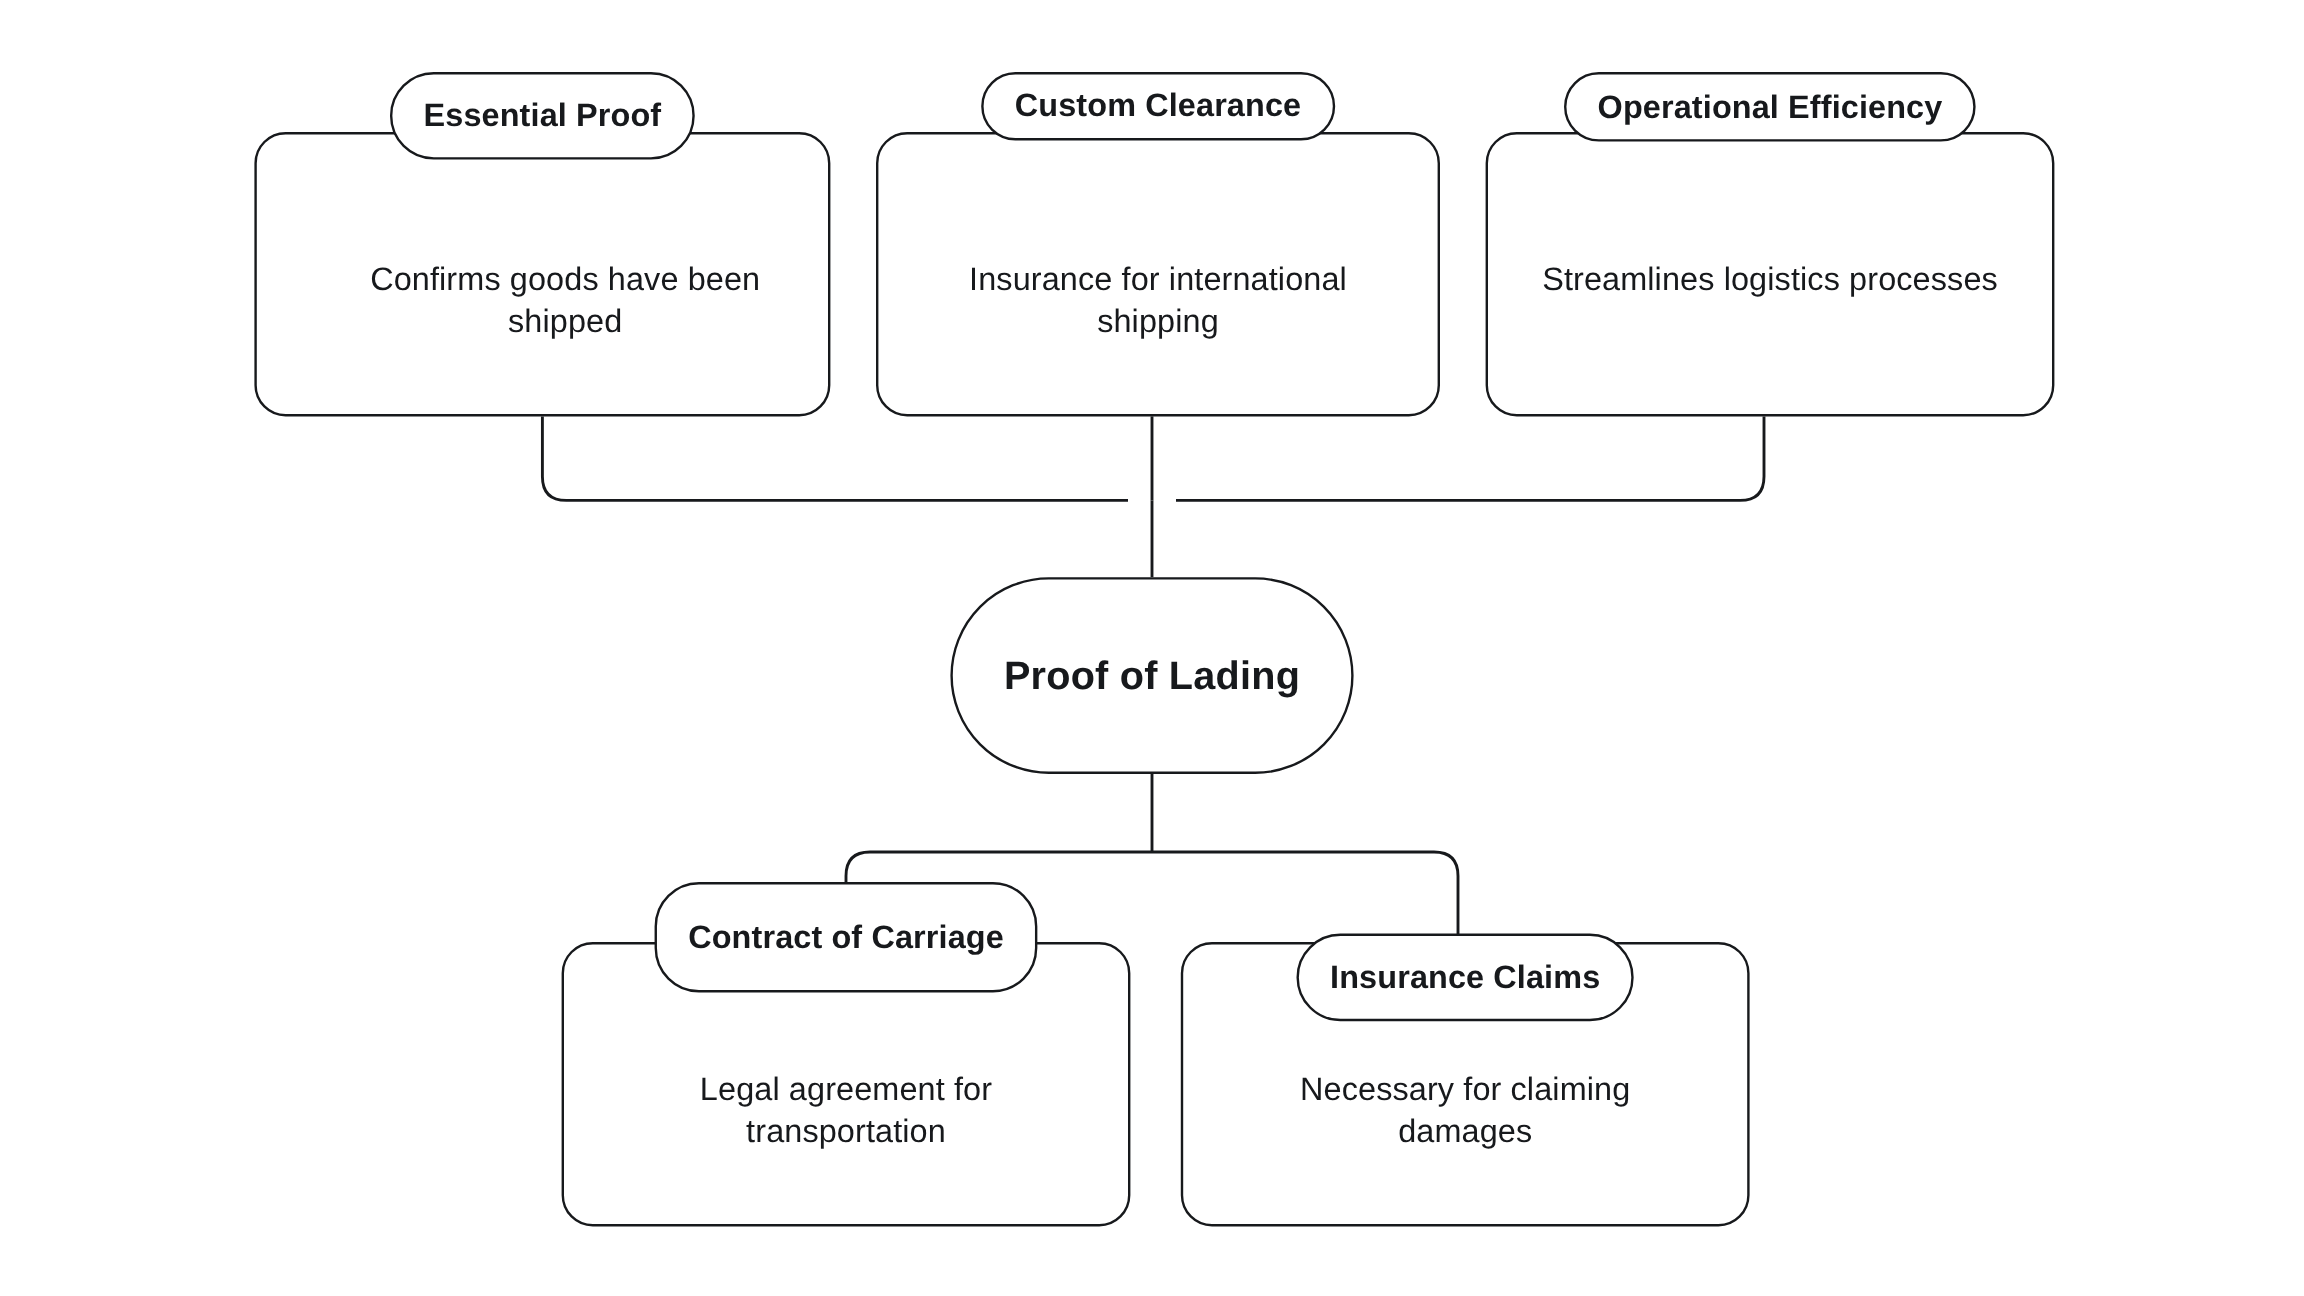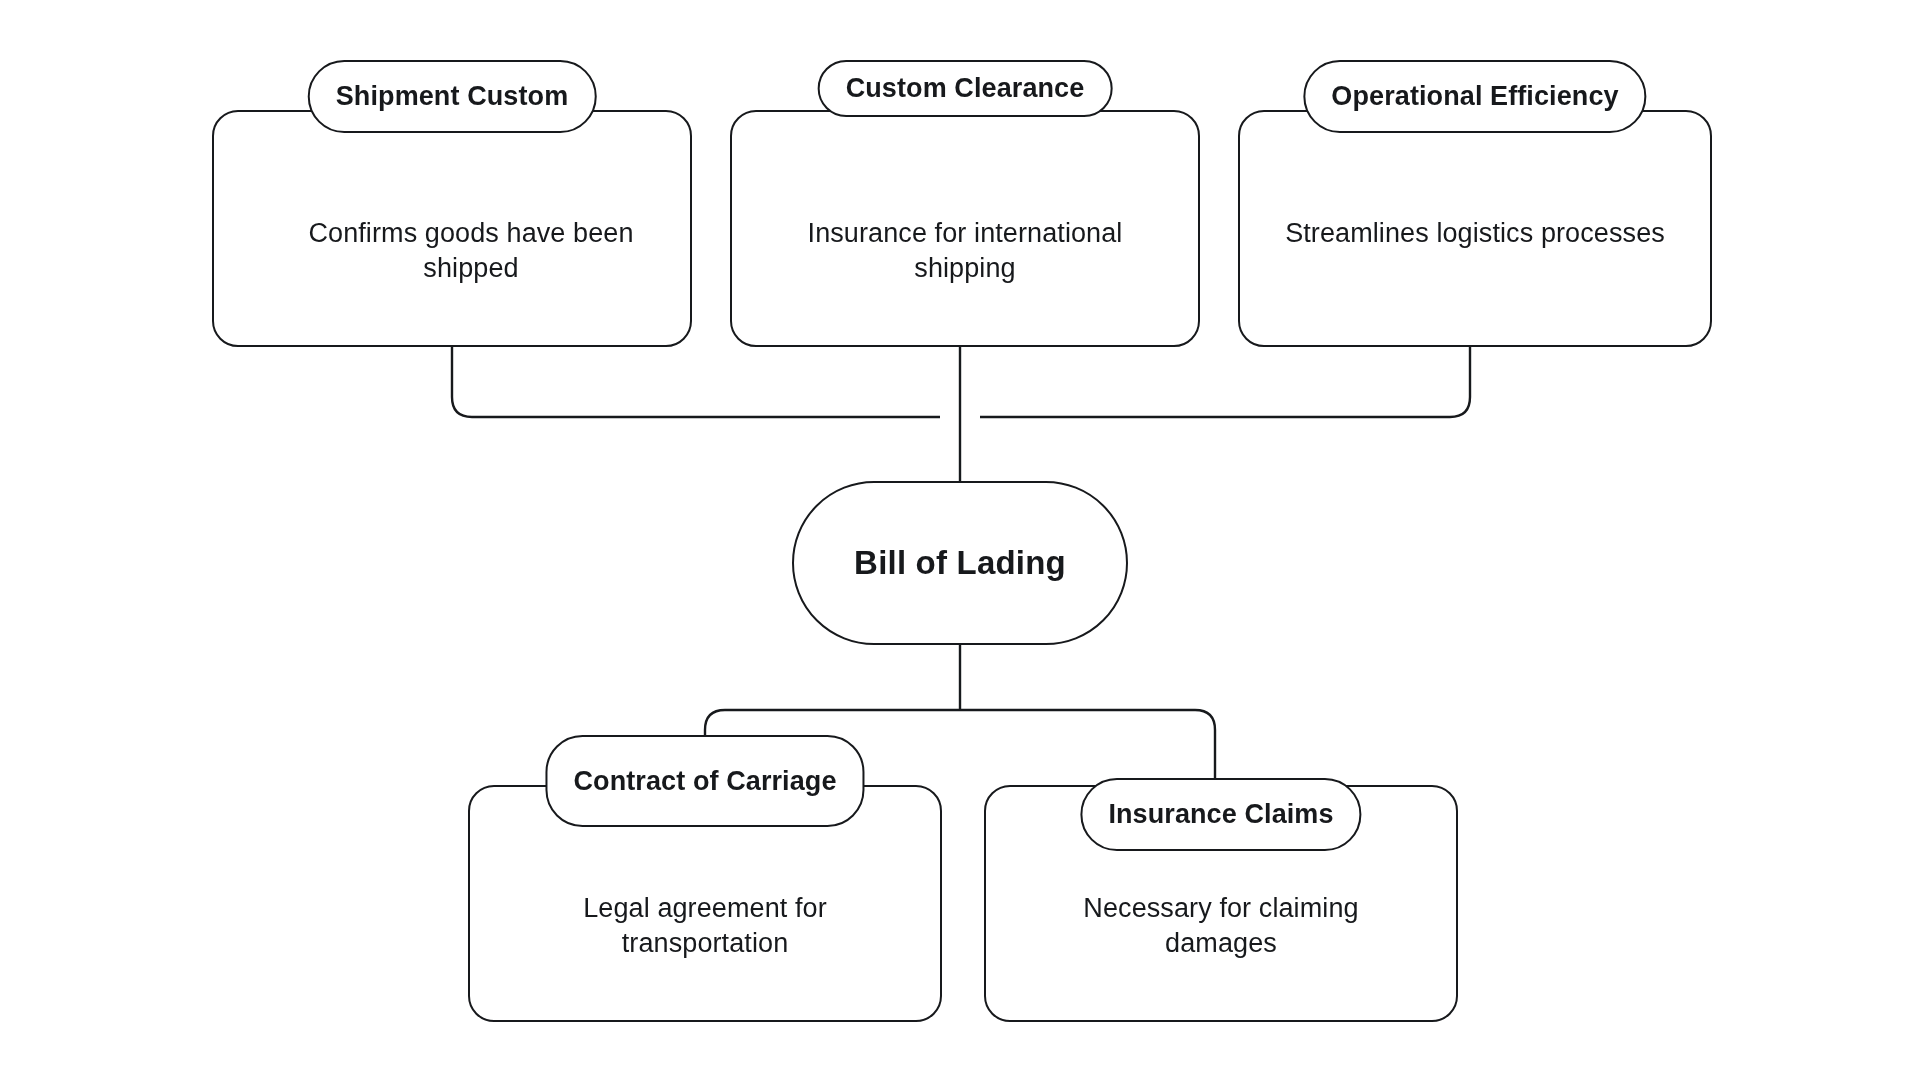--- a/index.html
+++ b/index.html
@@ -80,36 +80,36 @@
     <path d="M 960,645 L 960,710"></path>
 
     <path d="M 960,710 L 725,710 Q 705,710 705,730 L 705,785"></path>
 
     <path d="M 960,710 L 1195,710 Q 1215,710 1215,730 L 1215,785"></path>
   </svg>
 
   <div class="node" style="left:212px;top:110px;width:480px;height:237px;">
     <div class="node-body" style="width:480px;height:237px;"></div>
     <div class="node-desc" style="top:106px;padding:0 38px;margin-left:38px;">Confirms goods have been shipped</div>
-    <div class="node-pill" style="left:50%;transform:translateX(-50%);top:-50px;height:73px;border-radius:37px;">Shipment Custom</div>
+    <div class="node-pill" style="left:50%;transform:translateX(-50%);top:-50px;height:73px;border-radius:37px;">Essential Proof</div>
   </div>
 
   <div class="node" style="left:730px;top:110px;width:470px;height:237px;">
     <div class="node-body" style="width:470px;height:237px;"></div>
     <div class="node-desc" style="top:106px;padding:0 32px;">Insurance for international shipping</div>
     <div class="node-pill" style="left:50%;transform:translateX(-50%);top:-50px;height:57px;border-radius:37px;">Custom Clearance</div>
   </div>
 
   <div class="node" style="left:1238px;top:110px;width:474px;height:237px;">
     <div class="node-body" style="width:474px;height:237px;"></div>
     <div class="node-desc" style="top:106px;padding:0 32px;">Streamlines logistics processes</div>
-    <div class="node-pill" style="left:50%;transform:translateX(-50%);top:-50px;height:73px;border-radius:37px;">Operational Efficiency</div>
+    <div class="node-pill" style="left:50%;transform:translateX(-50%);top:-50px;height:58px;border-radius:37px;">Operational Efficiency</div>
   </div>
 
-  <div class="node-central" style="left:792px;top:481px;width:336px;height:164px;border-radius:82px;">Bill of Lading</div>
+  <div class="node-central" style="left:792px;top:481px;width:336px;height:164px;border-radius:82px;">Proof of Lading</div>
 
   <div class="node" style="left:468px;top:785px;width:474px;height:237px;">
     <div class="node-body" style="width:474px;height:237px;"></div>
     <div class="node-desc" style="top:106px;padding:0 44px;">Legal agreement for transportation</div>
     <div class="node-pill" style="left:50%;transform:translateX(-50%);top:-50px;height:92px;border-radius:37px;">Contract of Carriage</div>
   </div>
 
   <div class="node" style="left:984px;top:785px;width:474px;height:237px;">
     <div class="node-body" style="width:474px;height:237px;"></div>
     <div class="node-desc" style="top:106px;padding:0 50px;">Necessary for claiming damages</div>

